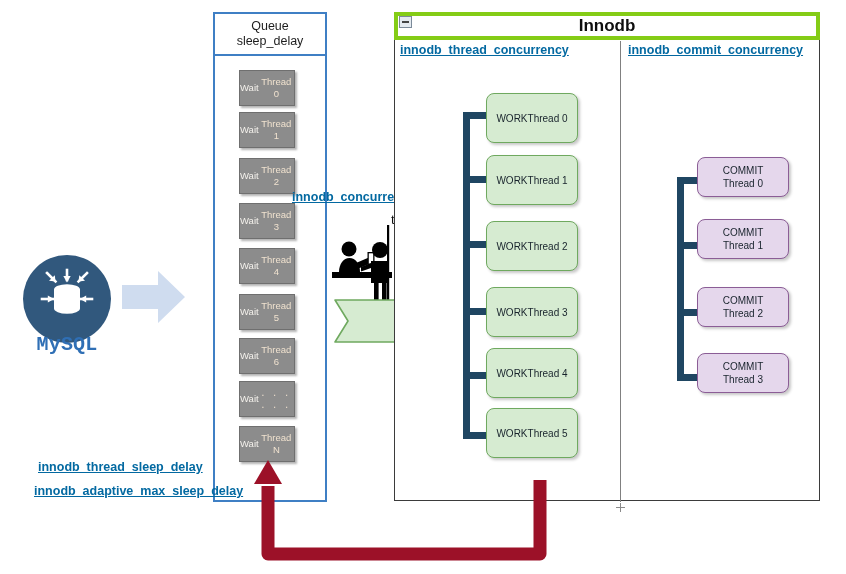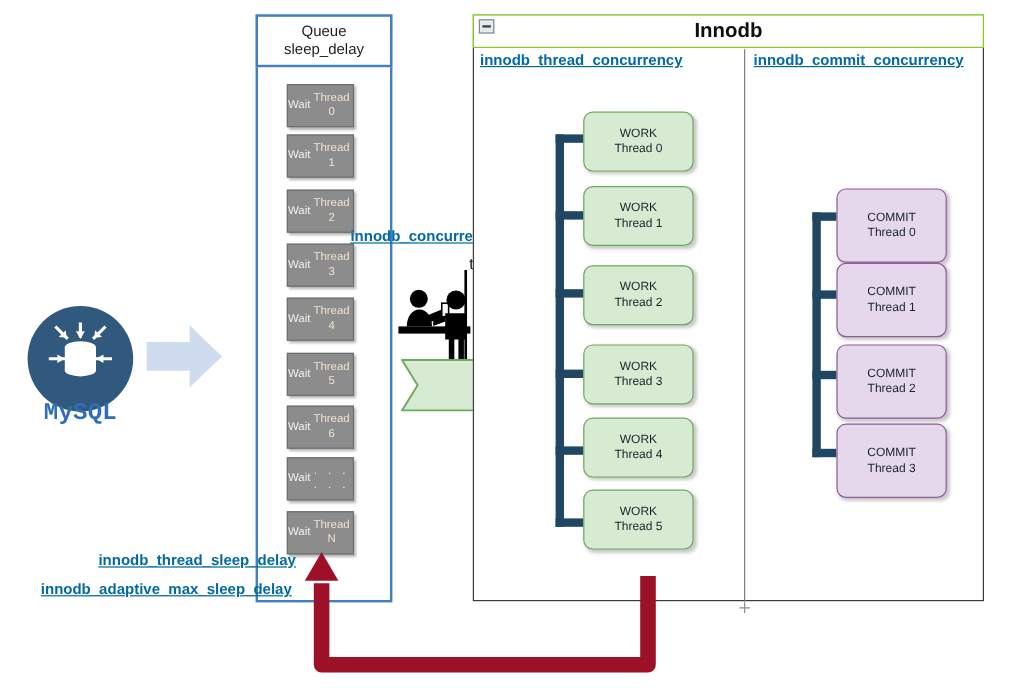--- a/index.html
+++ b/index.html
@@ -30,41 +30,41 @@
            display:flex;flex-direction:row;align-items:center;
            justify-content:center;line-height:1.25;
            font-size:9.5px;color:#f4f1ec;text-align:center;}
   .waitbox .l2{color:#f0e2cf;}
   .dots{letter-spacing:3.2px;font-size:10px;color:#efe6d7;}
 
   
   #innodb-panel{left:394px;top:12px;width:426px;height:489px;
                 border:1px solid #3b3b3b;background:#ffffff;box-sizing:border-box;}
   #innodb-titlebar{left:394px;top:12px;width:426px;height:28px;
-                   border:1px solid #84cc16;background:#ffffff;box-sizing:border-box;
+                   border:4px solid #84cc16;background:#ffffff;box-sizing:border-box;
                    display:flex;align-items:center;justify-content:center;
                    font-size:17px;font-weight:bold;color:#0d0d0d;}
   #collapse-btn{left:399px;top:16px;width:13px;height:12px;
                 border:1px solid #7b8a99;background:#e4eaf0;box-sizing:border-box;
                 display:flex;align-items:center;justify-content:center;}
   #collapse-btn i{display:block;width:7px;height:2px;background:#444;}
   #innodb-divider{left:620px;top:41px;width:1px;height:461px;background:#808080;}
   #divider-cross{left:616px;top:498px;width:9px;height:9px;}
 
   .param-red{font-size:12.5px;color:#0369a1;font-weight:bold;
              text-decoration:underline;white-space:nowrap;}
 
   
   .workbox{width:92px;height:50px;background:#d6ebd1;
            border:1.4px solid #6fa95f;border-radius:8px;box-sizing:border-box;
            box-shadow:2px 2px 3px rgba(0,0,0,.22);
-           display:flex;flex-direction:column;align-items:center;
+           display:flex;align-items:center;
            justify-content:center;line-height:1.3;
            font-size:10px;color:#18232c;text-align:center;}
-  .commitbox{width:92px;height:62px;background:#e5d7ec;
+  .commitbox{width:92px;height:40px;background:#e5d7ec;
              border:1.4px solid #8b5d96;border-radius:8px;box-sizing:border-box;
              box-shadow:2px 2px 3px rgba(0,0,0,.22);
              display:flex;flex-direction:column;align-items:center;
              justify-content:center;line-height:1.3;
              font-size:10px;color:#18232c;text-align:center;}
 
   
   .trunk{background:#1f4662;}
   .branch{background:#1f4662;}
 
@@ -73,21 +73,21 @@
   #ticket-icon{left:330px;top:225px;width:76px;height:78px;}
 
   
   #green-arrow{left:334px;top:294px;width:134px;height:54px;}
   #purple-arrow{left:592px;top:296px;width:68px;height:46px;}
 
   
   #feedback-loop{left:253px;top:458px;width:305px;height:110px;}
 
   
-  #lbl-sleep-delay{left:38px;top:460px;margin-left:44px;}
+  #lbl-sleep-delay{left:38px;top:460px;}
   #lbl-adaptive{left:34px;top:484px;}
 </style>
 </head>
 <body>
 
 <div class="abs" id="mysql-logo">
   <svg width="88" height="88" viewBox="0 0 88 88" aria-hidden="true">
     <g fill="#ffffff">
 
       <ellipse cx="44" cy="34.5" rx="13" ry="5.2"></ellipse>

